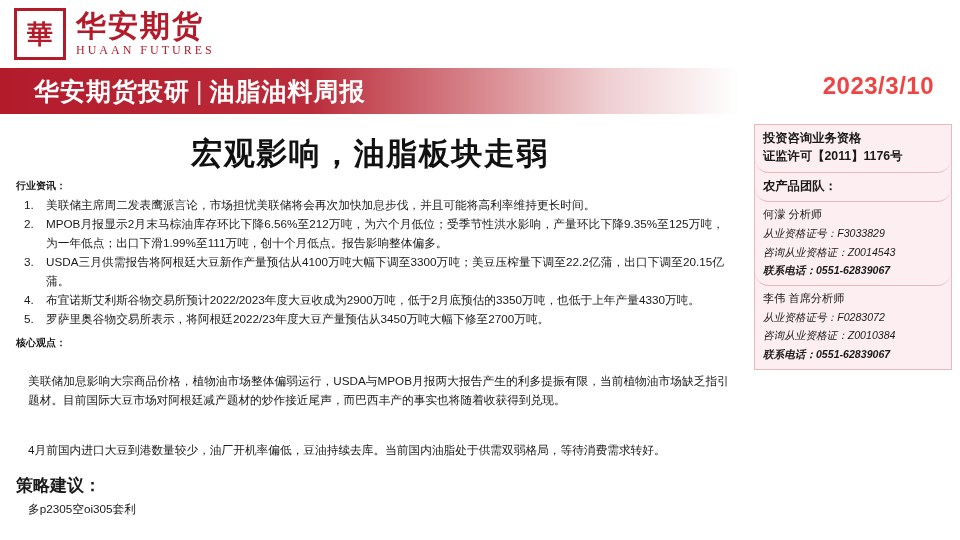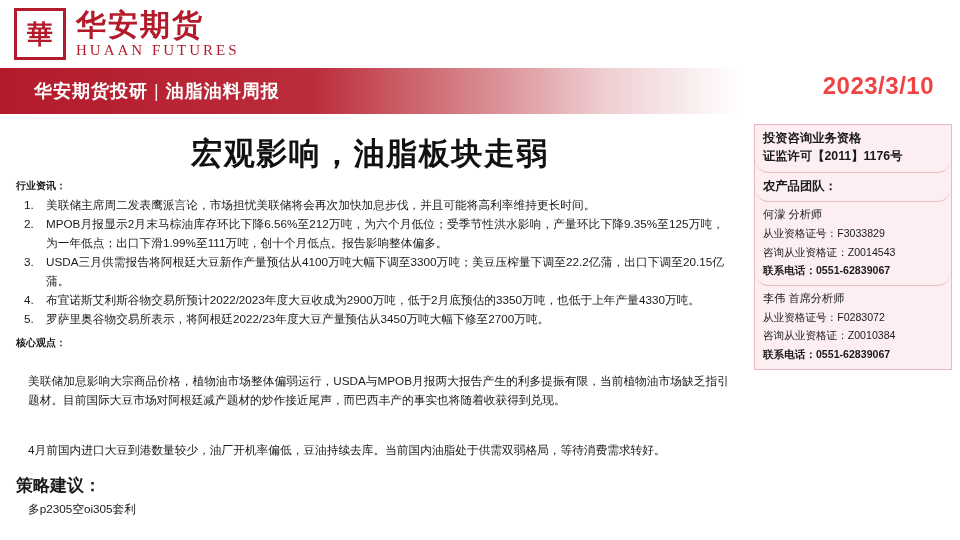--- a/index.html
+++ b/index.html
@@ -45,41 +45,41 @@
   .logo-cn {
     font-family: "DejaVu Serif", serif;
     font-size: 30px;
     font-weight: bold;
     color: #b31b2b;
     letter-spacing: 2px;
     line-height: 1.05;
   }
   .logo-en {
     font-family: "Liberation Serif", serif;
-    font-size: 15px;
+    font-size: 12px;
     letter-spacing: 3px;
     color: #b31b2b;
     margin-top: 2px;
   }
 
   
   .banner {
     position: absolute;
     left: 0;
     top: 68px;
     width: 740px;
     height: 46px;
     background: linear-gradient(to right, #b31b2b 0%, #bb2c3a 42%, #d98c92 66%, #efcfd2 82%, #ffffff 100%);
     display: flex;
     align-items: center;
   }
   .banner-inner {
     padding-left: 34px;
     color: #ffffff;
-    font-size: 18px;
+    font-size: 25px;
     font-weight: bold;
     letter-spacing: 1px;
     display: flex;
     align-items: center;
     gap: 6px;
   }
   .banner-sep {
     font-weight: normal;
     opacity: 0.9;
   }
@@ -176,20 +176,21 @@
     font-weight: bold;
     font-size: 12.3px;
     line-height: 1.45;
   }
   .side-name {
     font-size: 11.2px;
     margin-bottom: 2px;
   }
   .side-row {
     line-height: 1.72;
+    font-style: italic;
   }
   .side-row.bold { font-weight: bold; }
 
   
   .bottom-strip {
     position: absolute;
     left: 0;
     bottom: 0;
     width: 960px;
     height: 18px;

